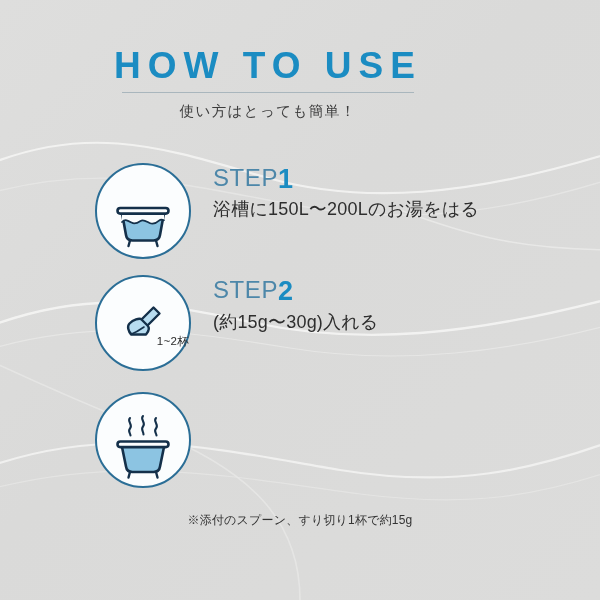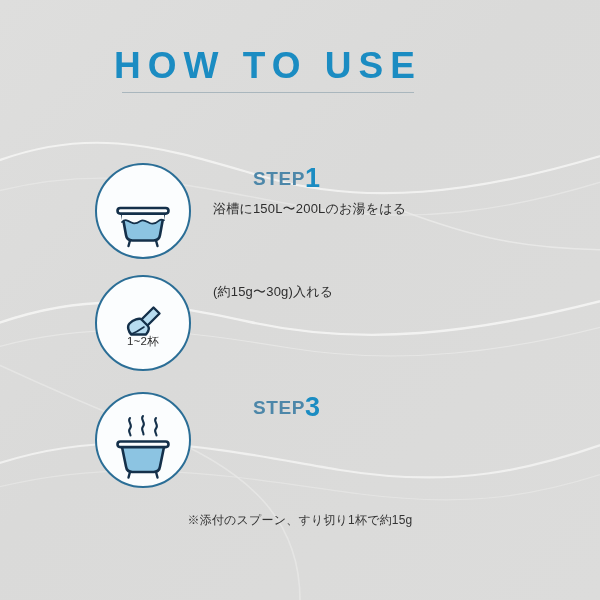--- a/index.html
+++ b/index.html
@@ -86,54 +86,53 @@
     left: 0;
     top: 0;
     width: 92px;
     height: 92px;
   }
   .scoop-caption {
     position: absolute;
     left: 0;
     top: 57px;
     width: 92px;
-    text-align: center;
+    text-align: right;
     font-size: 11.5px;
     color: #2b2b2b;
     letter-spacing: 0.3px;
   }
 
   .step-body {
     position: absolute;
     left: 118px;
     top: 0;
     width: 342px;
   }
   .step-label {
     white-space: nowrap;
     line-height: 26px;
     padding-top: 2px;
   }
   .step-label .step-word {
-    font-size: 19px;
-    font-weight: bold;
+    font-size: 24px;
+    font-weight: normal;
     color: #4d87a9;
     letter-spacing: 0.6px;
-    margin-left: 40px;
   }
   .step-label .step-num {
     font-size: 27px;
     font-weight: bold;
     color: #1b8cc2;
     letter-spacing: 0px;
     vertical-align: -2px;
   }
   .step-text {
     margin-top: 3px;
-    font-size: 13px;
+    font-size: 18px;
     color: #2e2e2e;
     line-height: 25px;
     letter-spacing: 0.2px;
     white-space: nowrap;
   }
 
   
   #footnote {
     position: absolute;
     left: 0;
@@ -158,20 +157,21 @@
     <path d="M-20 352 C 90 318, 180 330, 290 348 C 400 366, 510 352, 620 322" fill="none" stroke="#e9e9e8" stroke-width="1.2" opacity="0.75"></path>
     <path d="M-20 470 C 110 420, 230 452, 340 470 C 450 488, 530 472, 620 438" fill="none" stroke="#f2f2f1" stroke-width="2.2" opacity="0.9"></path>
     <path d="M-20 492 C 120 452, 240 478, 360 494 C 470 508, 540 496, 620 468" fill="none" stroke="#e8e8e7" stroke-width="1.2" opacity="0.7"></path>
     <path d="M300 600 C 300 520, 250 470, 150 430 C 60 394, 10 370, -20 356" fill="none" stroke="#e9e9e8" stroke-width="1.6" opacity="0.7"></path>
     <path d="M620 250 C 520 250, 470 236, 400 210" fill="none" stroke="#eeeeed" stroke-width="1.6" opacity="0.7"></path>
   </svg>
 
   <div id="header">
     <div id="main-title">HOW TO USE</div>
     <div id="title-rule"></div>
+    <div id="subtitle">使い方はとっても簡単！</div>
   </div>
 
   <div class="step-row" id="step-row-1">
     <div class="step-icon-circle">
       <svg class="step-icon-svg" viewBox="0 0 92 92">
         <path d="M25 48 L29 70 C29.5 73.5 32 75.5 35.5 75.5 L56.5 75.5 C60 75.5 62.5 73.5 63 70 L67 48 Z" fill="#8cc4e2"></path>
         <path d="M25 48 L29 70 C29.5 73.5 32 75.5 35.5 75.5 L56.5 75.5 C60 75.5 62.5 73.5 63 70 L67 48" fill="none" stroke="#14304a" stroke-width="2.6" stroke-linejoin="round" stroke-linecap="round"></path>
         <path d="M25 48 L25 57 C28 53.6, 31.5 55.8, 34.5 57.6 C37.5 59.4, 40.5 58, 43.5 56 C46.5 54, 49.5 56.6, 52.5 58 C55.5 59.4, 59 58.4, 62 55.6 C63.6 54.1, 65.4 54.4, 67 55.2 L67 48 Z" fill="#fbfdfe"></path>
         <path d="M25 57 C28 53.6, 31.5 55.8, 34.5 57.6 C37.5 59.4, 40.5 58, 43.5 56 C46.5 54, 49.5 56.6, 52.5 58 C55.5 59.4, 59 58.4, 62 55.6 C63.6 54.1, 65.4 54.4, 67 55.2" fill="none" stroke="#14304a" stroke-width="1.7" stroke-linecap="round"></path>
         <rect x="20.5" y="43" width="51" height="5.6" rx="2.8" fill="#fbfdfe" stroke="#14304a" stroke-width="2.6"></rect>
@@ -190,39 +190,39 @@
   <div class="step-row" id="step-row-2">
     <div class="step-icon-circle">
       <svg class="step-icon-svg" viewBox="0 0 92 92">
         <path d="M56.5 30.5 L62.5 36.5 L49.5 49.5 L43.5 43.5 Z" fill="#b7dcf0" stroke="#14304a" stroke-width="2.4" stroke-linejoin="round"></path>
         <path d="M44.5 42.5 L50.5 48.5 C52.5 50.5, 52 54, 49 57.5 L34.5 57.5 C31 54.5, 30 49, 32.5 46.5 C36 43, 42.5 40.5, 44.5 42.5 Z" fill="#b7dcf0" stroke="#14304a" stroke-width="2.4" stroke-linejoin="round"></path>
         <path d="M33.5 57.5 C33.5 57.5, 40 55, 47 50" fill="none" stroke="#14304a" stroke-width="1.6" stroke-linecap="round"></path>
       </svg>
       <div class="scoop-caption">1~2杯</div>
     </div>
     <div class="step-body">
+      <div class="step-label">
+        <span class="step-word">STEP</span><span class="step-num">2</span>
+      </div>
       <div class="step-text" style="margin-top:4px;">(約15g〜30g)入れる</div>
     </div>
   </div>
 
   <div class="step-row" id="step-row-3">
     <div class="step-icon-circle">
       <svg class="step-icon-svg" viewBox="0 0 92 92">
         <path d="M33 24 C29.5 27.5, 36.5 30.5, 33 34.5 C30.5 37.3, 33.5 39.5, 33.5 41.5" fill="none" stroke="#14304a" stroke-width="2.1" stroke-linecap="round"></path>
         <path d="M46 22 C42.5 25.5, 49.5 28.5, 46 32.5 C43.5 35.3, 46.5 37.5, 46.5 40.5" fill="none" stroke="#14304a" stroke-width="2.1" stroke-linecap="round"></path>
         <path d="M59 24 C55.5 27.5, 62.5 30.5, 59 34.5 C56.5 37.3, 59.5 39.5, 59.5 41.5" fill="none" stroke="#14304a" stroke-width="2.1" stroke-linecap="round"></path>
         <path d="M25 53 L29 72.5 C29.5 76, 32 78, 35.5 78 L56.5 78 C60 78, 62.5 76, 63 72.5 L67 53 Z" fill="#8cc4e2"></path>
         <path d="M25 53 L29 72.5 C29.5 76, 32 78, 35.5 78 L56.5 78 C60 78, 62.5 76, 63 72.5 L67 53" fill="none" stroke="#14304a" stroke-width="2.6" stroke-linejoin="round" stroke-linecap="round"></path>
         <rect x="20.5" y="47.5" width="51" height="5.6" rx="2.8" fill="#fbfdfe" stroke="#14304a" stroke-width="2.6"></rect>
         <path d="M33 78 L31.5 83.5" fill="none" stroke="#14304a" stroke-width="2.4" stroke-linecap="round"></path>
         <path d="M59 78 L60.5 83.5" fill="none" stroke="#14304a" stroke-width="2.4" stroke-linecap="round"></path>
       </svg>
     </div>
     <div class="step-body">
-      <div class="step-label">
-        <span class="step-word">STEP</span><span class="step-num">3</span>
-      </div>
     </div>
   </div>
 
   <div id="footnote">※添付のスプーン、すり切り1杯で約15g</div>
 
 </div>
 
 </body></html>

